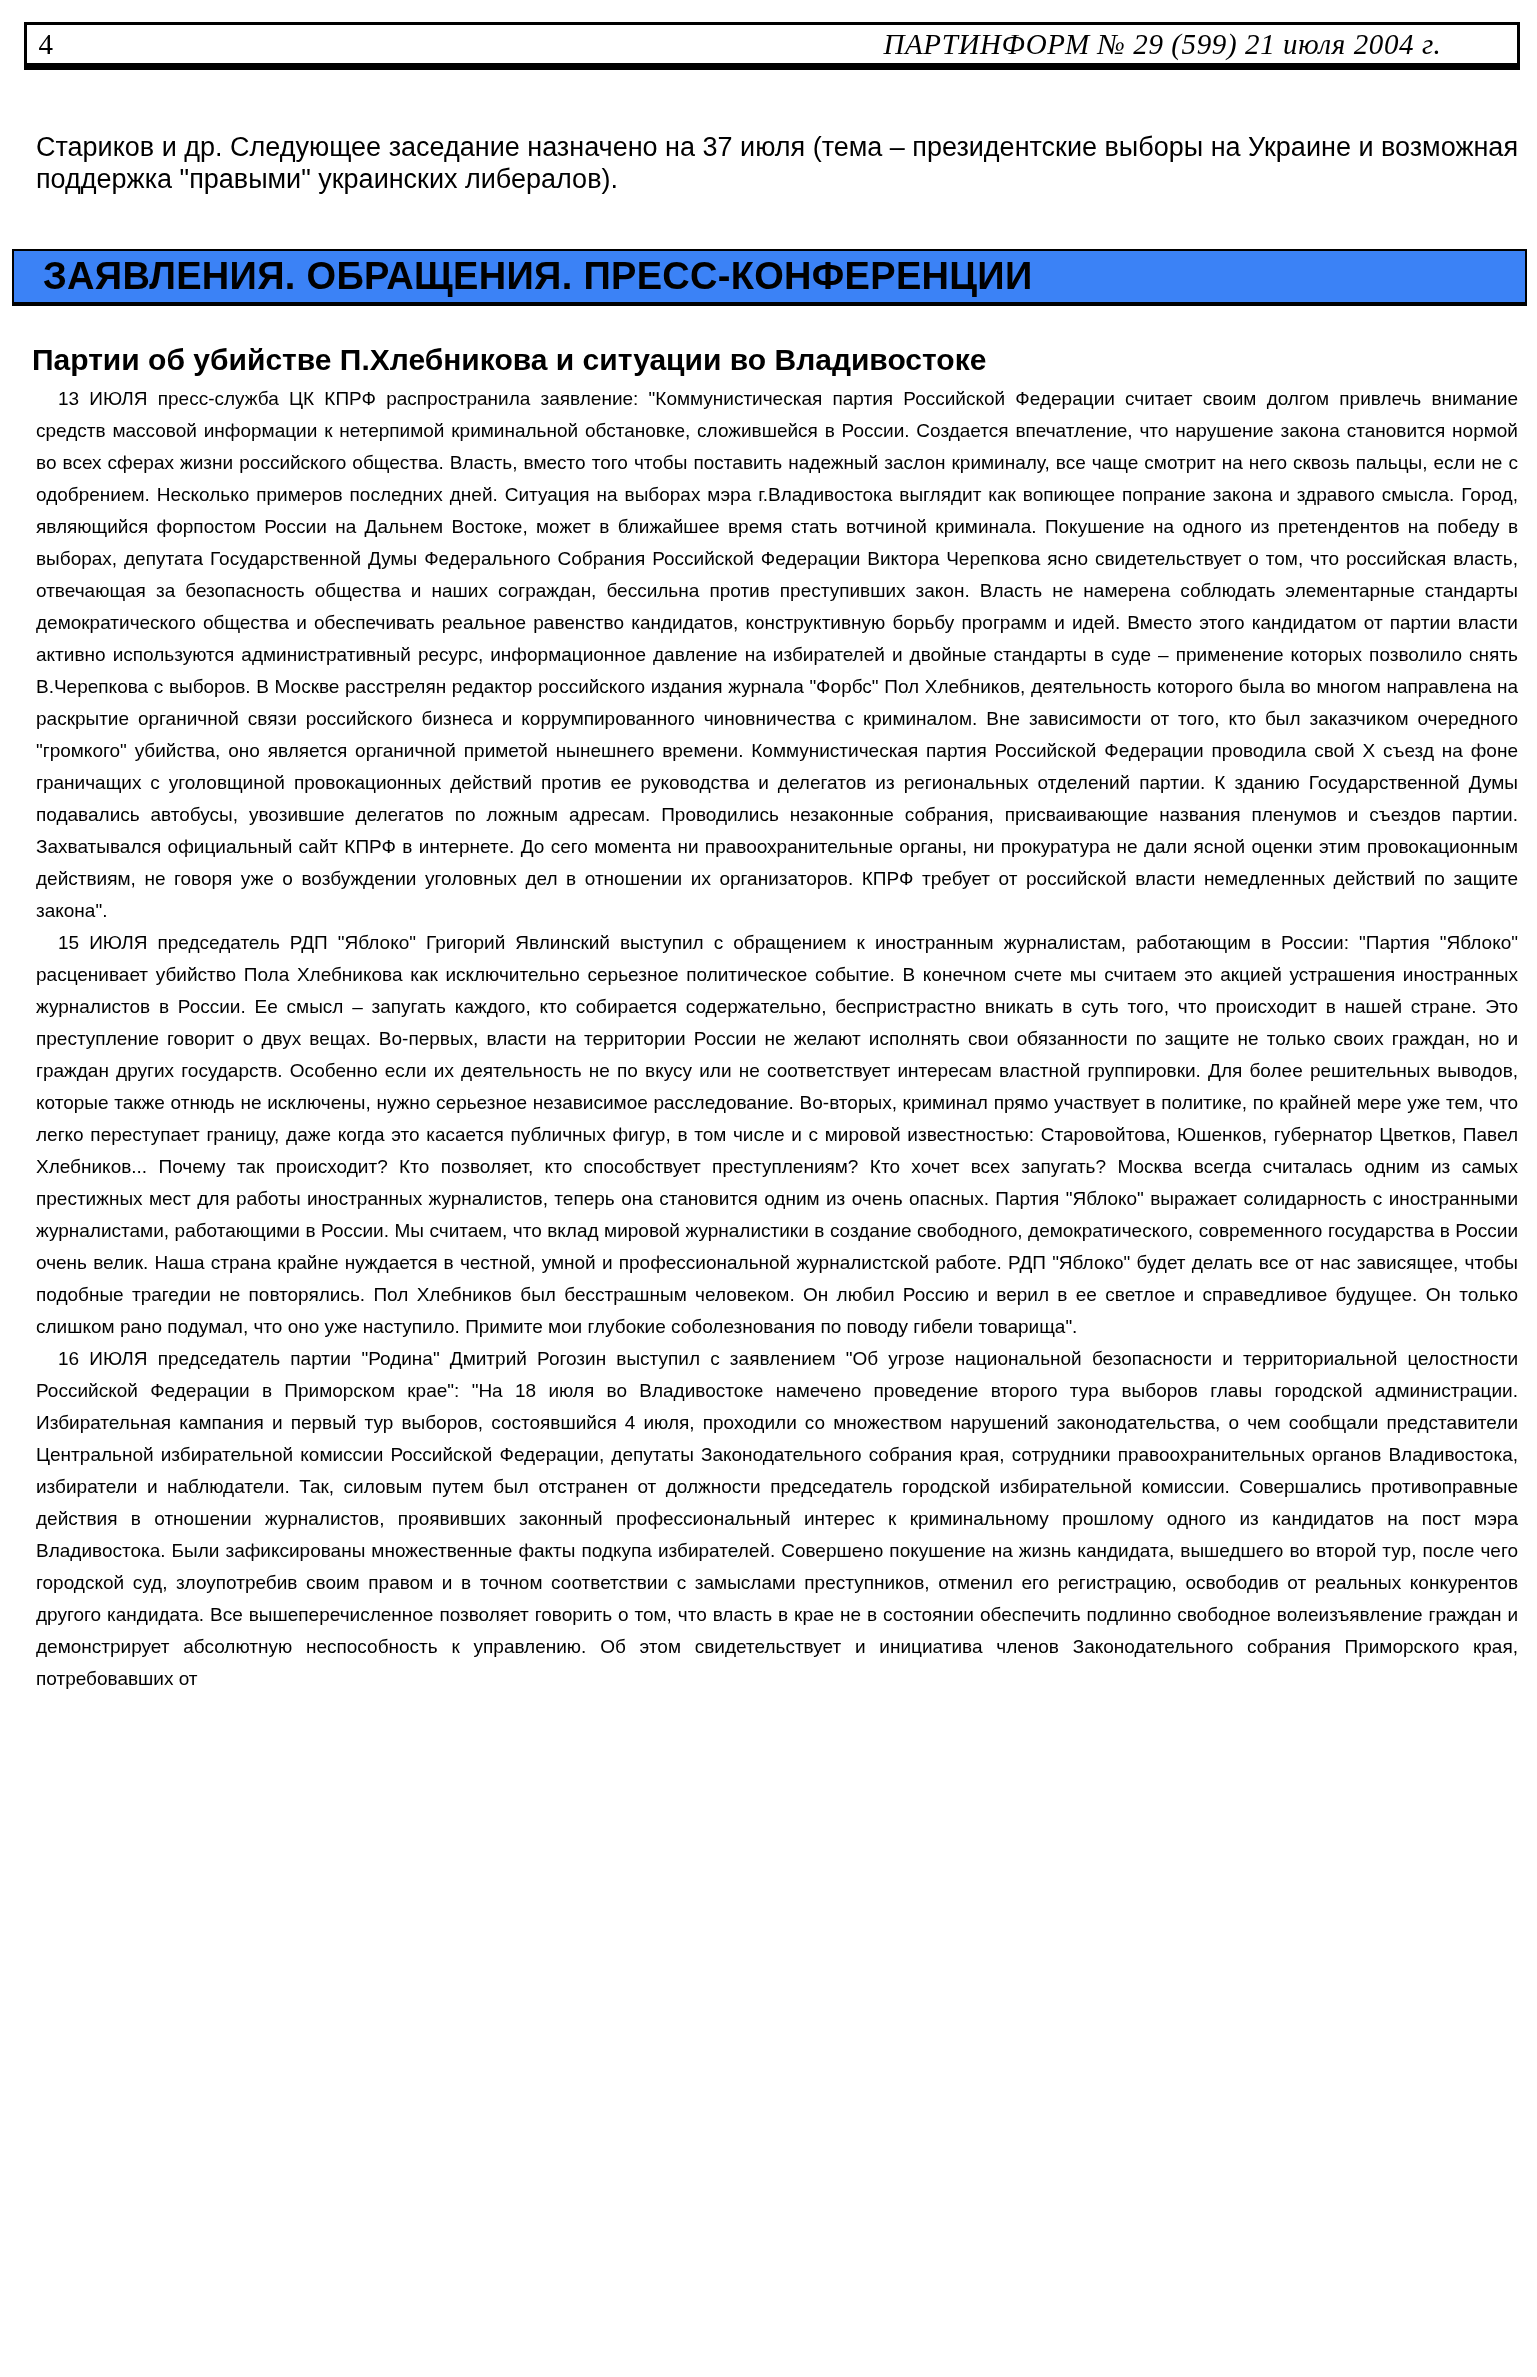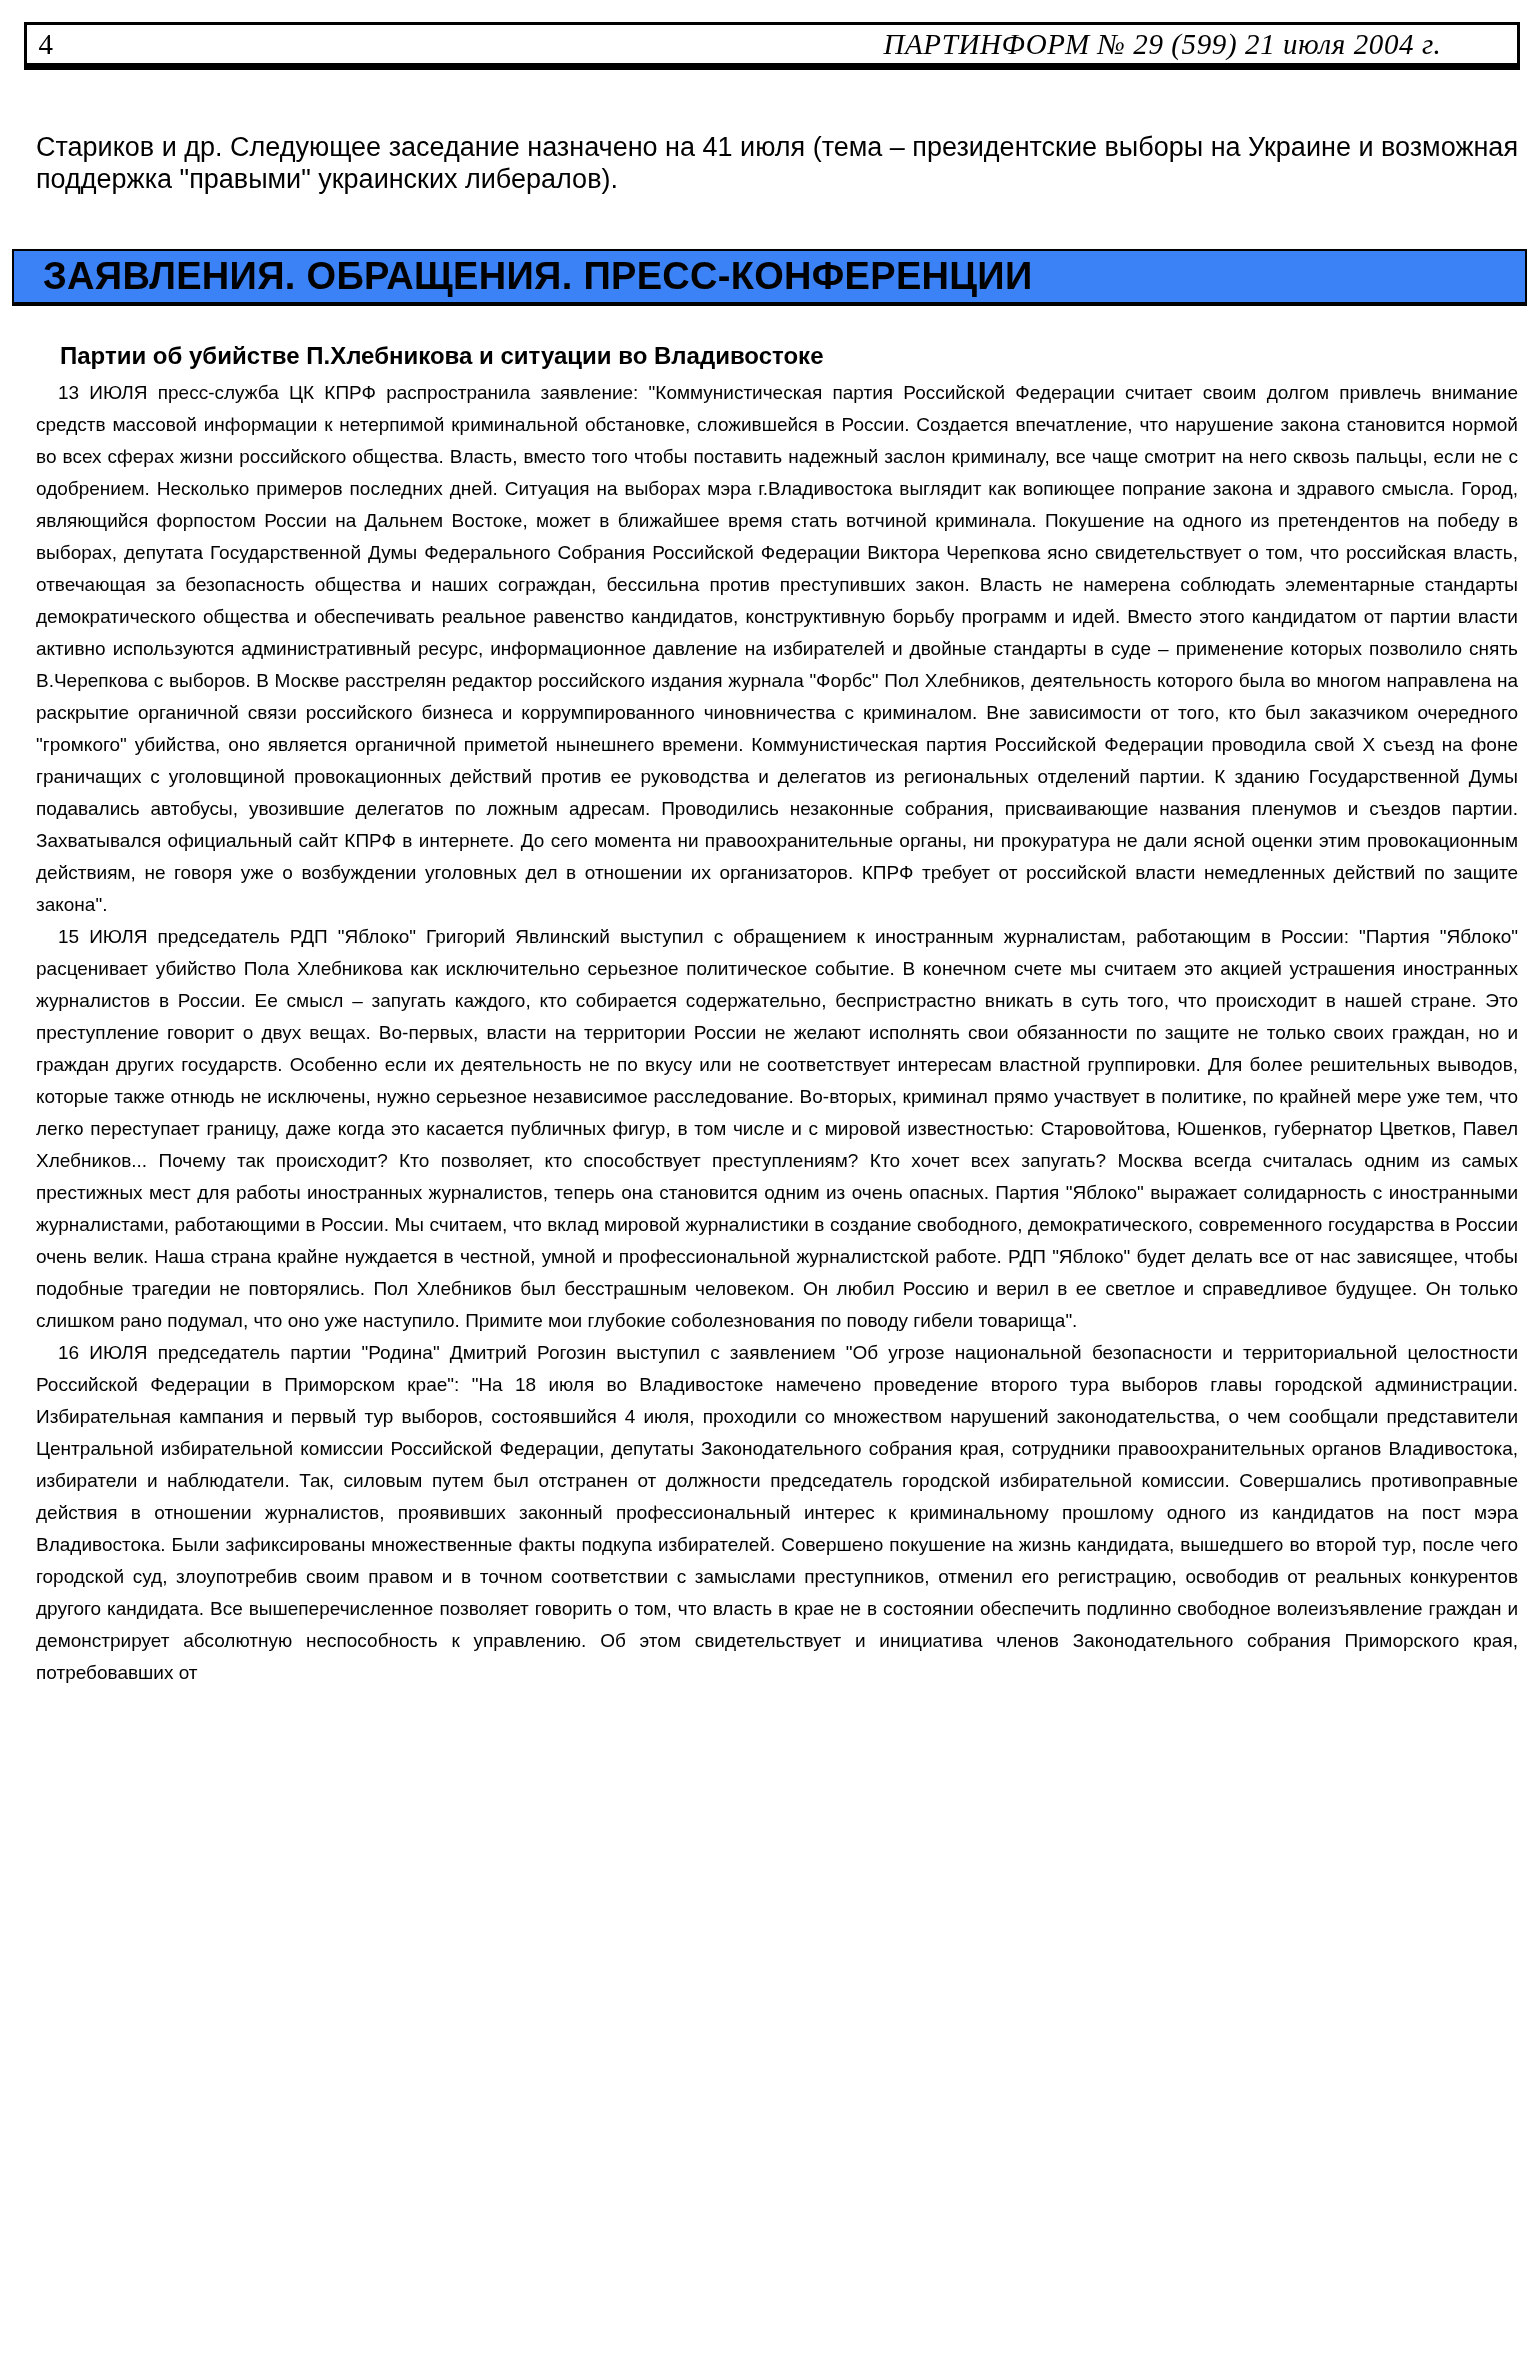--- a/index.html
+++ b/index.html
@@ -61,23 +61,23 @@
     padding: 5.8px 7.7px 7px 29.5px;
     font-family: Liberation Sans, sans-serif;
     font-weight: bold;
     font-size: 38px;
     line-height: 1;
     letter-spacing: 0.3px;
   }
   
   .article-title {
     margin: 37px 0 7.7px 0;
-    padding: 0 19px 0 60px;
+    padding: 0 19px 0 32px;
     font-weight: bold;
-    font-size: 24px;
+    font-size: 30px;
     line-height: 1.1;
   }
   .body-text p {
     margin: 0;
     padding: 0 19px 0 36px;
     text-align: justify;
     text-indent: 22px;
     font-size: 19px;
     line-height: 32px;
   }
@@ -85,21 +85,21 @@
 </head>
 <body>
 
 <div class="page">
 
   <div class="header-box">
     <span class="page-num">4</span>
     <span class="header-title">ПАРТИНФОРМ № 29 (599) 21 июля 2004 г.</span>
   </div>
 
-  <p class="intro">Стариков и др. Следующее заседание назначено на 41 июля (тема – президентские выборы на Украине и возможная поддержка "правыми" украинских либералов).</p>
+  <p class="intro">Стариков и др. Следующее заседание назначено на 37 июля (тема – президентские выборы на Украине и возможная поддержка "правыми" украинских либералов).</p>
 
   <div class="section-box">ЗАЯВЛЕНИЯ. ОБРАЩЕНИЯ. ПРЕСС-КОНФЕРЕНЦИИ</div>
 
   <h1 class="article-title">Партии об убийстве П.Хлебникова и ситуации во Владивостоке</h1>
 
   <div class="body-text">
     <p>13 ИЮЛЯ пресс-служба ЦК КПРФ распространила заявление: "Коммунистическая партия Российской Федерации считает своим долгом привлечь внимание средств массовой информации к нетерпимой криминальной обстановке, сложившейся в России. Создается впечатление, что нарушение закона становится нормой во всех сферах жизни российского общества. Власть, вместо того чтобы поставить надежный заслон криминалу, все чаще смотрит на него сквозь пальцы, если не с одобрением. Несколько примеров последних дней. Ситуация на выборах мэра г.Владивостока выглядит как вопиющее попрание закона и здравого смысла. Город, являющийся форпостом России на Дальнем Востоке, может в ближайшее время стать вотчиной криминала. Покушение на одного из претендентов на победу в выборах, депутата Государственной Думы Федерального Собрания Российской Федерации Виктора Черепкова ясно свидетельствует о том, что российская власть, отвечающая за безопасность общества и наших сограждан, бессильна против преступивших закон. Власть не намерена соблюдать элементарные стандарты демократического общества и обеспечивать реальное равенство кандидатов, конструктивную борьбу программ и идей. Вместо этого кандидатом от партии власти активно используются административный ресурс, информационное давление на избирателей и двойные стандарты в суде – применение которых позволило снять В.Черепкова с выборов. В Москве расстрелян редактор российского издания журнала "Форбс" Пол Хлебников, деятельность которого была во многом направлена на раскрытие органичной связи российского бизнеса и коррумпированного чиновничества с криминалом. Вне зависимости от того, кто был заказчиком очередного "громкого" убийства, оно является органичной приметой нынешнего времени. Коммунистическая партия Российской Федерации проводила свой X съезд на фоне граничащих с уголовщиной провокационных действий против ее руководства и делегатов из региональных отделений партии. К зданию Государственной Думы подавались автобусы, увозившие делегатов по ложным адресам. Проводились незаконные собрания, присваивающие названия пленумов и съездов партии. Захватывался официальный сайт КПРФ в интернете. До сего момента ни правоохранительные органы, ни прокуратура не дали ясной оценки этим провокационным действиям, не говоря уже о возбуждении уголовных дел в отношении их организаторов. КПРФ требует от российской власти немедленных действий по защите закона".</p>
     <p>15 ИЮЛЯ председатель РДП "Яблоко" Григорий Явлинский выступил с обращением к иностранным журналистам, работающим в России: "Партия "Яблоко" расценивает убийство Пола Хлебникова как исключительно серьезное политическое событие. В конечном счете мы считаем это акцией устрашения иностранных журналистов в России. Ее смысл – запугать каждого, кто собирается содержательно, беспристрастно вникать в суть того, что происходит в нашей стране. Это преступление говорит о двух вещах. Во-первых, власти на территории России не желают исполнять свои обязанности по защите не только своих граждан, но и граждан других государств. Особенно если их деятельность не по вкусу или не соответствует интересам властной группировки. Для более решительных выводов, которые также отнюдь не исключены, нужно серьезное независимое расследование. Во-вторых, криминал прямо участвует в политике, по крайней мере уже тем, что легко переступает границу, даже когда это касается публичных фигур, в том числе и с мировой известностью: Старовойтова, Юшенков, губернатор Цветков, Павел Хлебников... Почему так происходит? Кто позволяет, кто способствует преступлениям? Кто хочет всех запугать? Москва всегда считалась одним из самых престижных мест для работы иностранных журналистов, теперь она становится одним из очень опасных. Партия "Яблоко" выражает солидарность с иностранными журналистами, работающими в России. Мы считаем, что вклад мировой журналистики в создание свободного, демократического, современного государства в России очень велик. Наша страна крайне нуждается в честной, умной и профессиональной журналистской работе. РДП "Яблоко" будет делать все от нас зависящее, чтобы подобные трагедии не повторялись. Пол Хлебников был бесстрашным человеком. Он любил Россию и верил в ее светлое и справедливое будущее. Он только слишком рано подумал, что оно уже наступило. Примите мои глубокие соболезнования по поводу гибели товарища".</p>
     <p>16 ИЮЛЯ председатель партии "Родина" Дмитрий Рогозин выступил с заявлением "Об угрозе национальной безопасности и территориальной целостности Российской Федерации в Приморском крае": "На 18 июля во Владивостоке намечено проведение второго тура выборов главы городской администрации. Избирательная кампания и первый тур выборов, состоявшийся 4 июля, проходили со множеством нарушений законодательства, о чем сообщали представители Центральной избирательной комиссии Российской Федерации, депутаты Законодательного собрания края, сотрудники правоохранительных органов Владивостока, избиратели и наблюдатели. Так, силовым путем был отстранен от должности председатель городской избирательной комиссии. Совершались противоправные действия в отношении журналистов, проявивших законный профессиональный интерес к криминальному прошлому одного из кандидатов на пост мэра Владивостока. Были зафиксированы множественные факты подкупа избирателей. Совершено покушение на жизнь кандидата, вышедшего во второй тур, после чего городской суд, злоупотребив своим правом и в точном соответствии с замыслами преступников, отменил его регистрацию, освободив от реальных конкурентов другого кандидата. Все вышеперечисленное позволяет говорить о том, что власть в крае не в состоянии обеспечить подлинно свободное волеизъявление граждан и демонстрирует абсолютную неспособность к управлению. Об этом свидетельствует и инициатива членов Законодательного собрания Приморского края, потребовавших от</p>
   </div>

